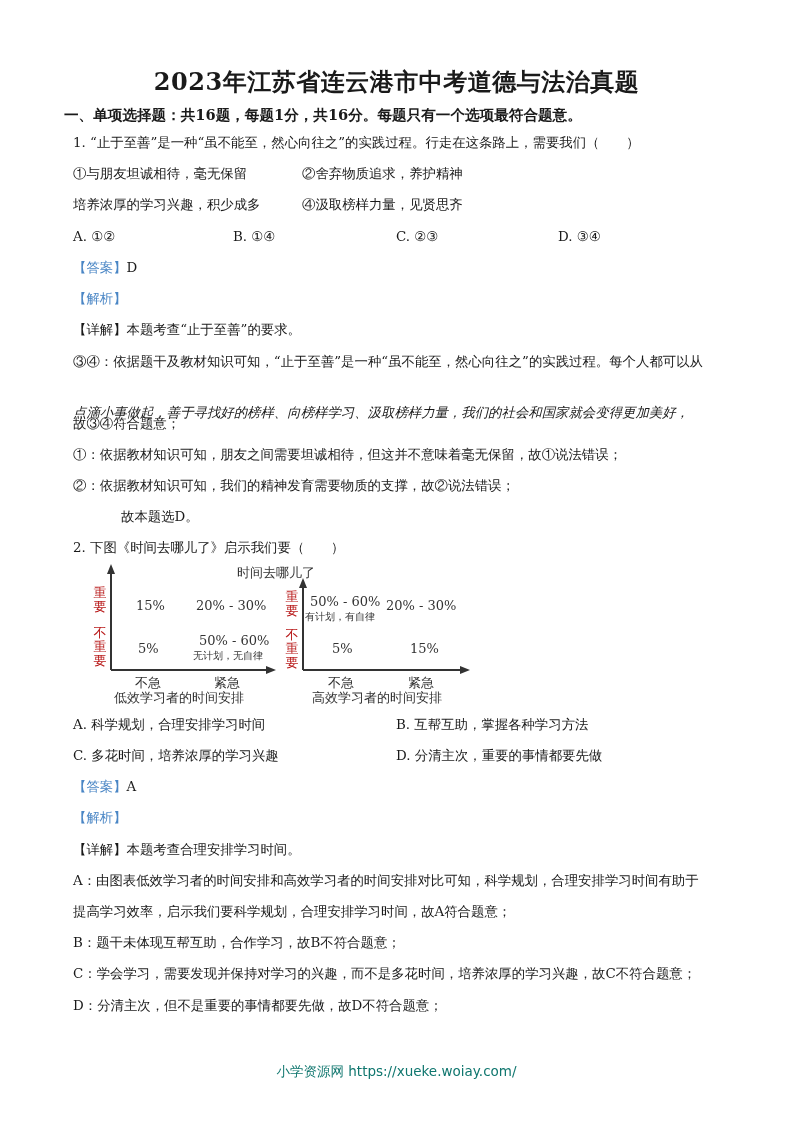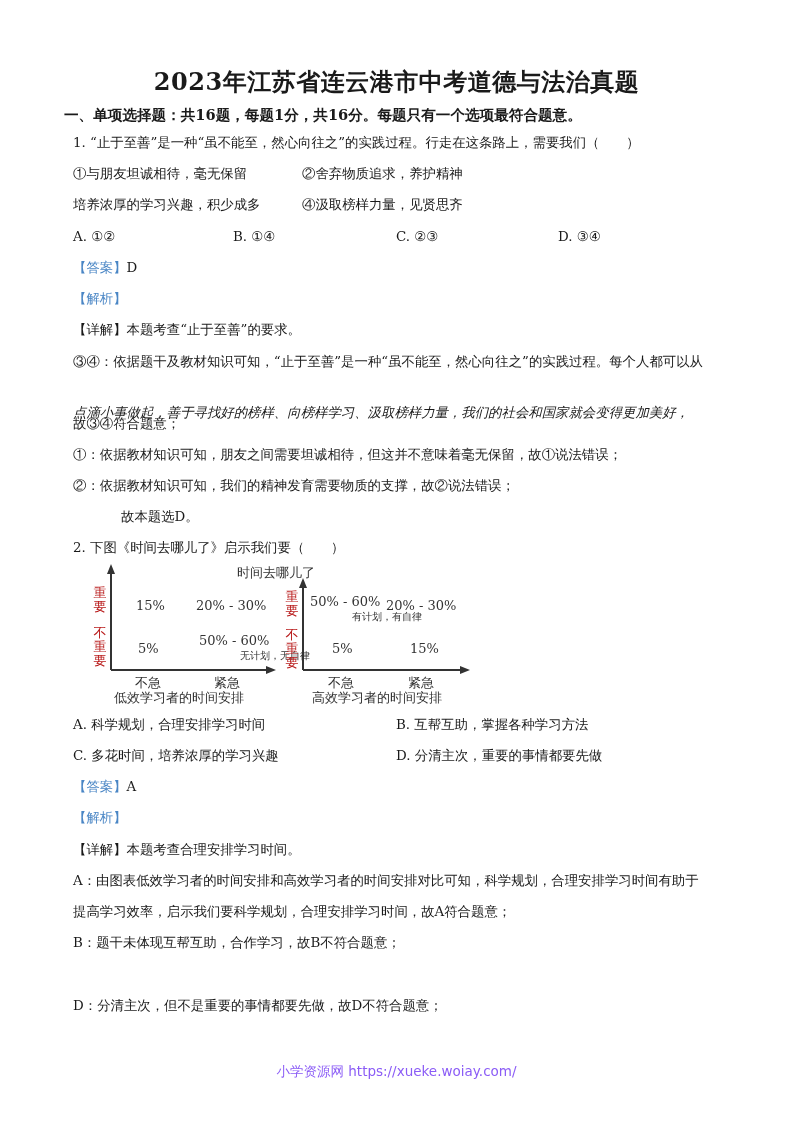--- a/index.html
+++ b/index.html
@@ -6,24 +6,24 @@
   body { width: 793px; height: 1122px; position: relative; overflow: hidden;
          font-family: "DejaVu Serif", "Liberation Serif", serif; color: #1a1a1a; }
   .page { position: absolute; left: 0; top: 0; width: 793px; height: 1122px; }
   .title { position: absolute; top: 66px; left: 0; width: 793px; text-align: center;
            font-size: 24px; font-weight: bold; letter-spacing: 0.5px; }
   .line { position: absolute; left: 73px; font-size: 13.4px; white-space: nowrap; line-height: 18px; }
   .section { font-weight: bold; font-size: 14.6px; left: 64px; }
   .tag { color: #4a86c5; }
   .opt { position: absolute; font-size: 13.4px; white-space: nowrap; line-height: 18px; }
   .footer { position: absolute; top: 1063px; left: 0; width: 793px; text-align: center;
-            font-family: "DejaVu Sans", "Liberation Sans", sans-serif; font-size: 13.5px; color: #8b5cf6; }
+            font-family: "DejaVu Sans", "Liberation Sans", sans-serif; font-size: 13.5px; color: #0f766e; }
   .diagram { position: absolute; left: 80px; top: 562px; width: 420px; height: 146px; }
   .dtext { position: absolute; white-space: nowrap; color: #333; font-size: 13px; }
-  .dsmall { font-size: 10px; padding-left: 47px; }
+  .dsmall { font-size: 10px; }
   .vlabel { position: absolute; font-size: 13px; color: #b91c1c; line-height: 14px; width: 14px; text-align: center; }
 </style>
 </head>
 <body>
 
 <div class="page">
 
   <div class="title">2023年江苏省连云港市中考道德与法治真题</div>
   <div class="line section" style="top:106px;">一、单项选择题：共16题，每题1分，共16分。每题只有一个选项最符合题意。</div>
 
@@ -105,16 +105,17 @@
   </div>
   <div class="line" style="top:809px;">
     <span class="tag">【解析】</span>
   </div>
   <div class="line" style="top:841px;">
     <span>【详解】</span><span>本题考查合理安排学习时间。</span>
   </div>
   <div class="line" style="top:872px;">A：由图表低效学习者的时间安排和高效学习者的时间安排对比可知，科学规划，合理安排学习时间有助于</div>
   <div class="line" style="top:903px;">提高学习效率，启示我们要科学规划，合理安排学习时间，故A符合题意；</div>
   <div class="line" style="top:934px;">B：题干未体现互帮互助，合作学习，故B不符合题意；</div>
+  <div class="line" style="top:965px;">C：学会学习，需要发现并保持对学习的兴趣，而不是多花时间，培养浓厚的学习兴趣，故C不符合题意；</div>
   <div class="line" style="top:997px;">D：分清主次，但不是重要的事情都要先做，故D不符合题意；</div>
 
   <div class="footer">小学资源网 https://xueke.woiay.com/</div>
 </div>
 
 </body></html>

